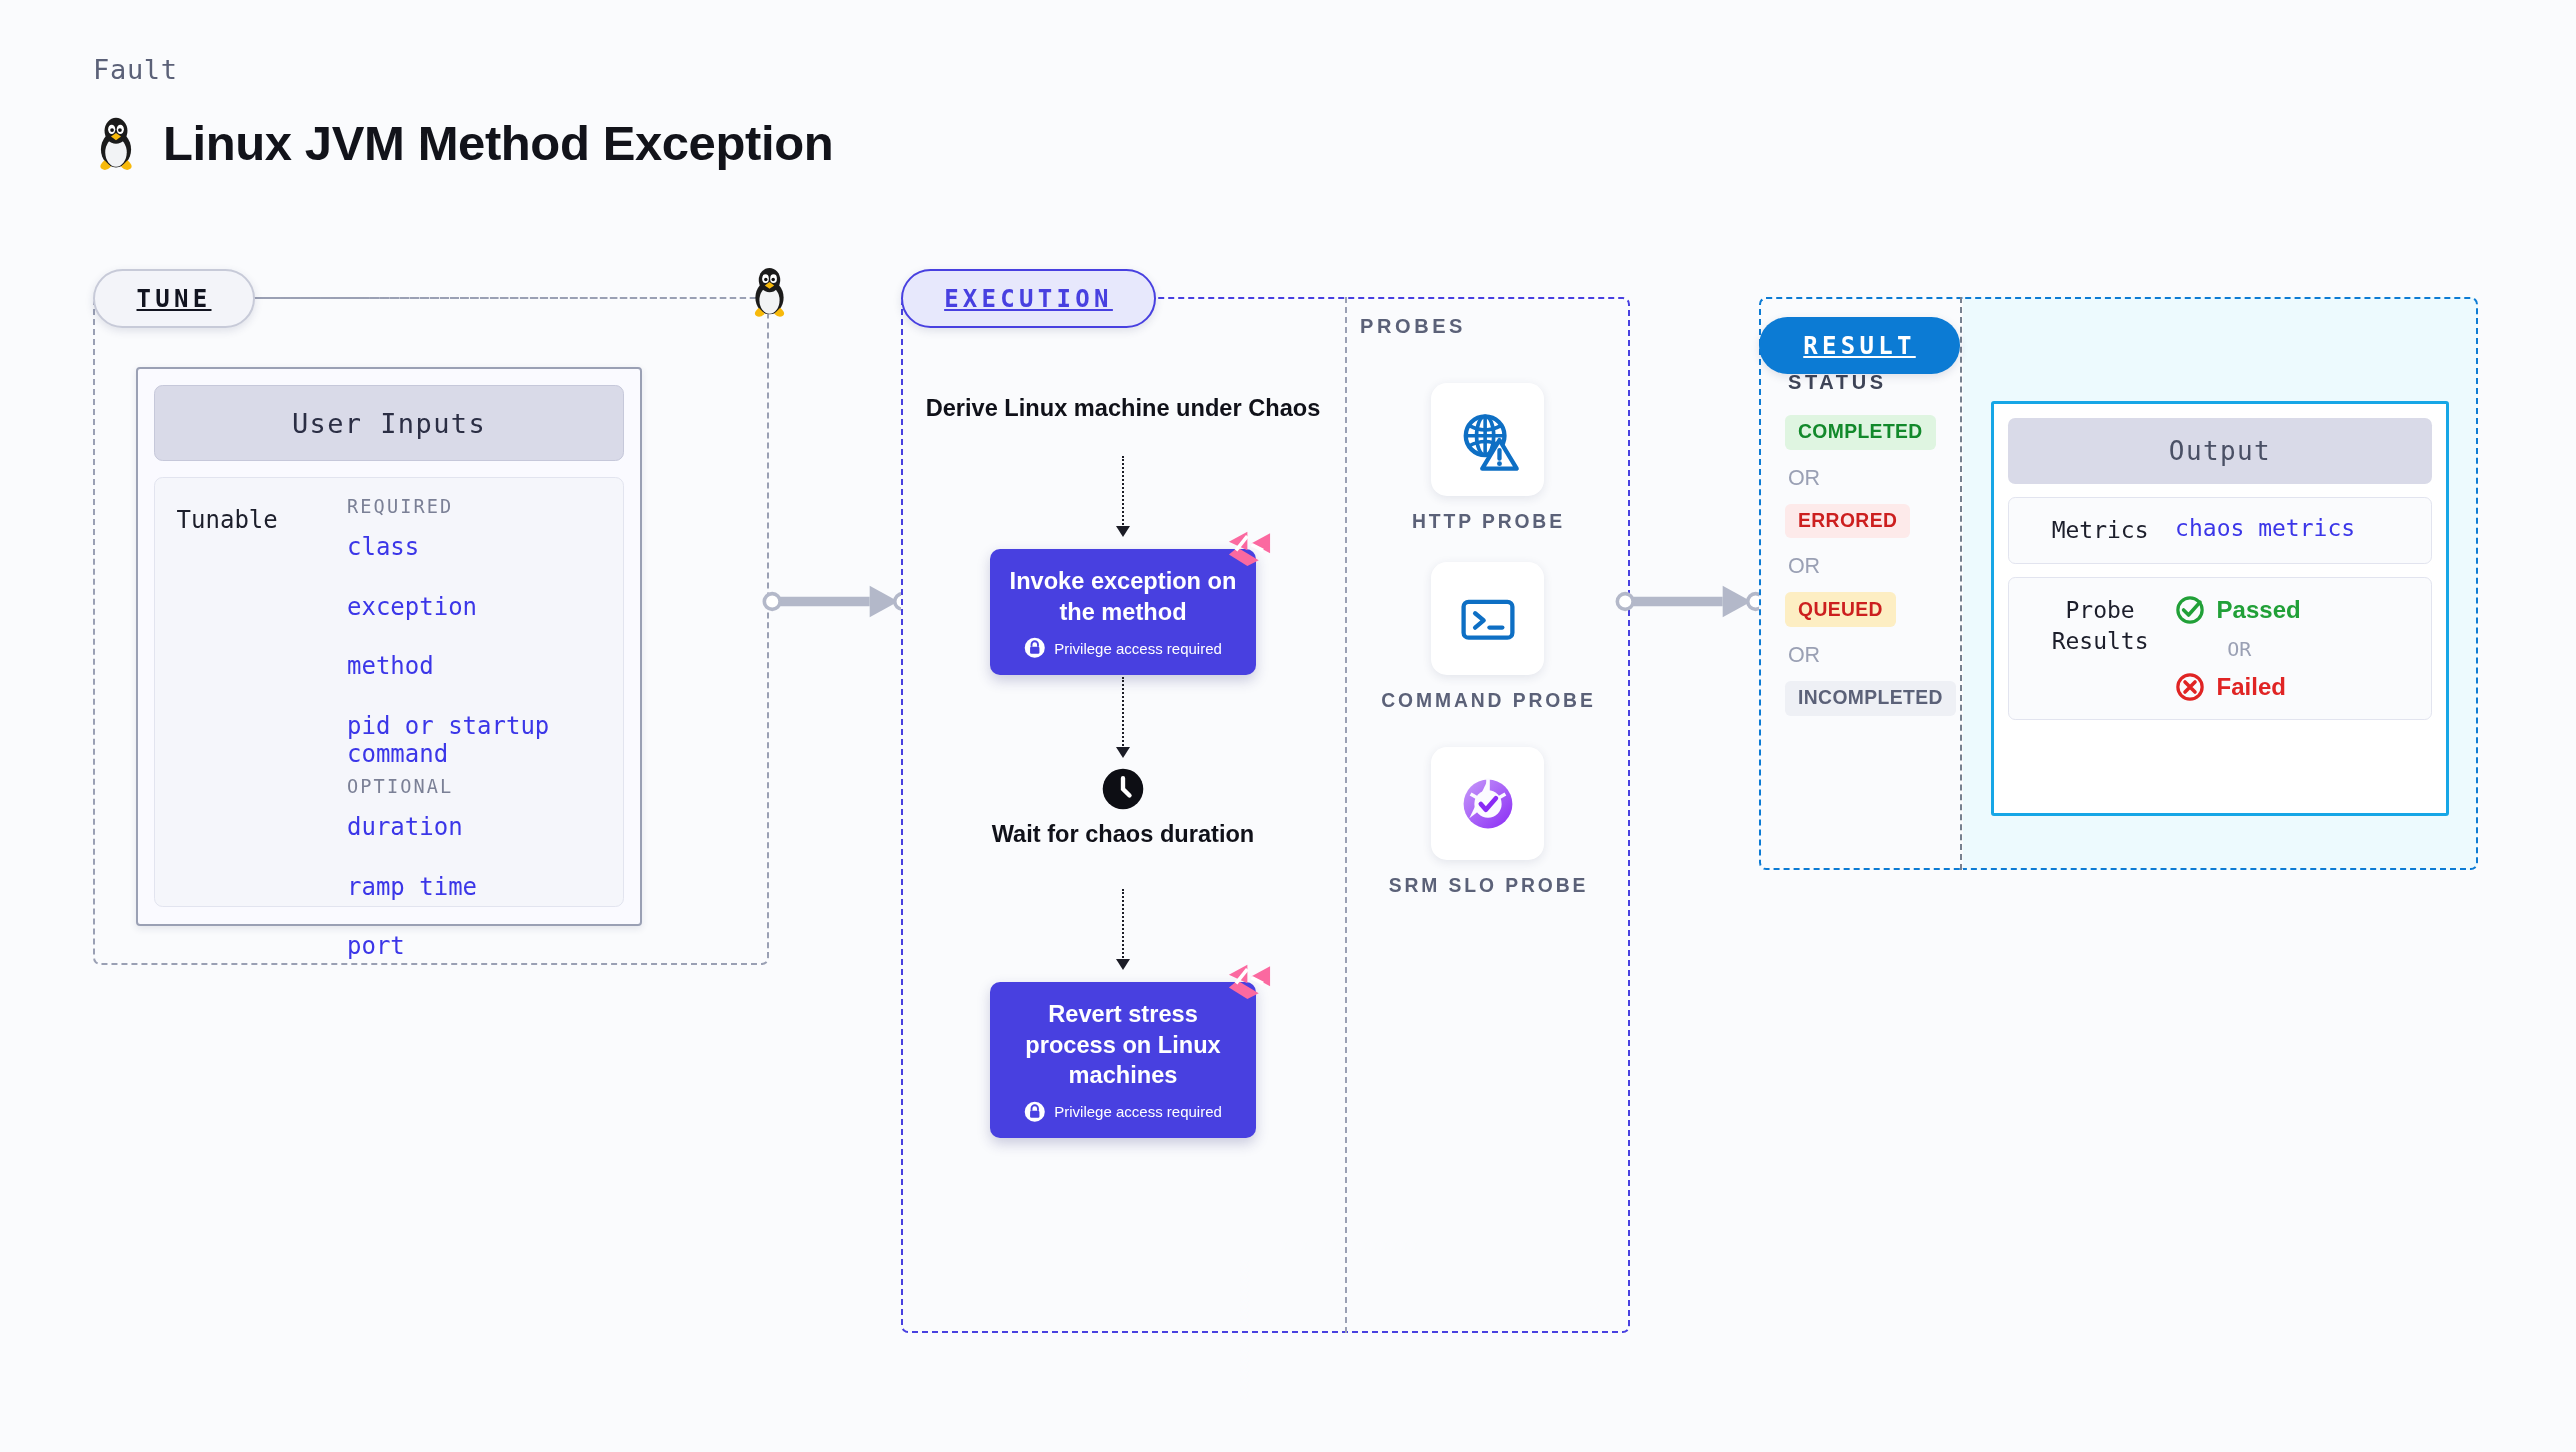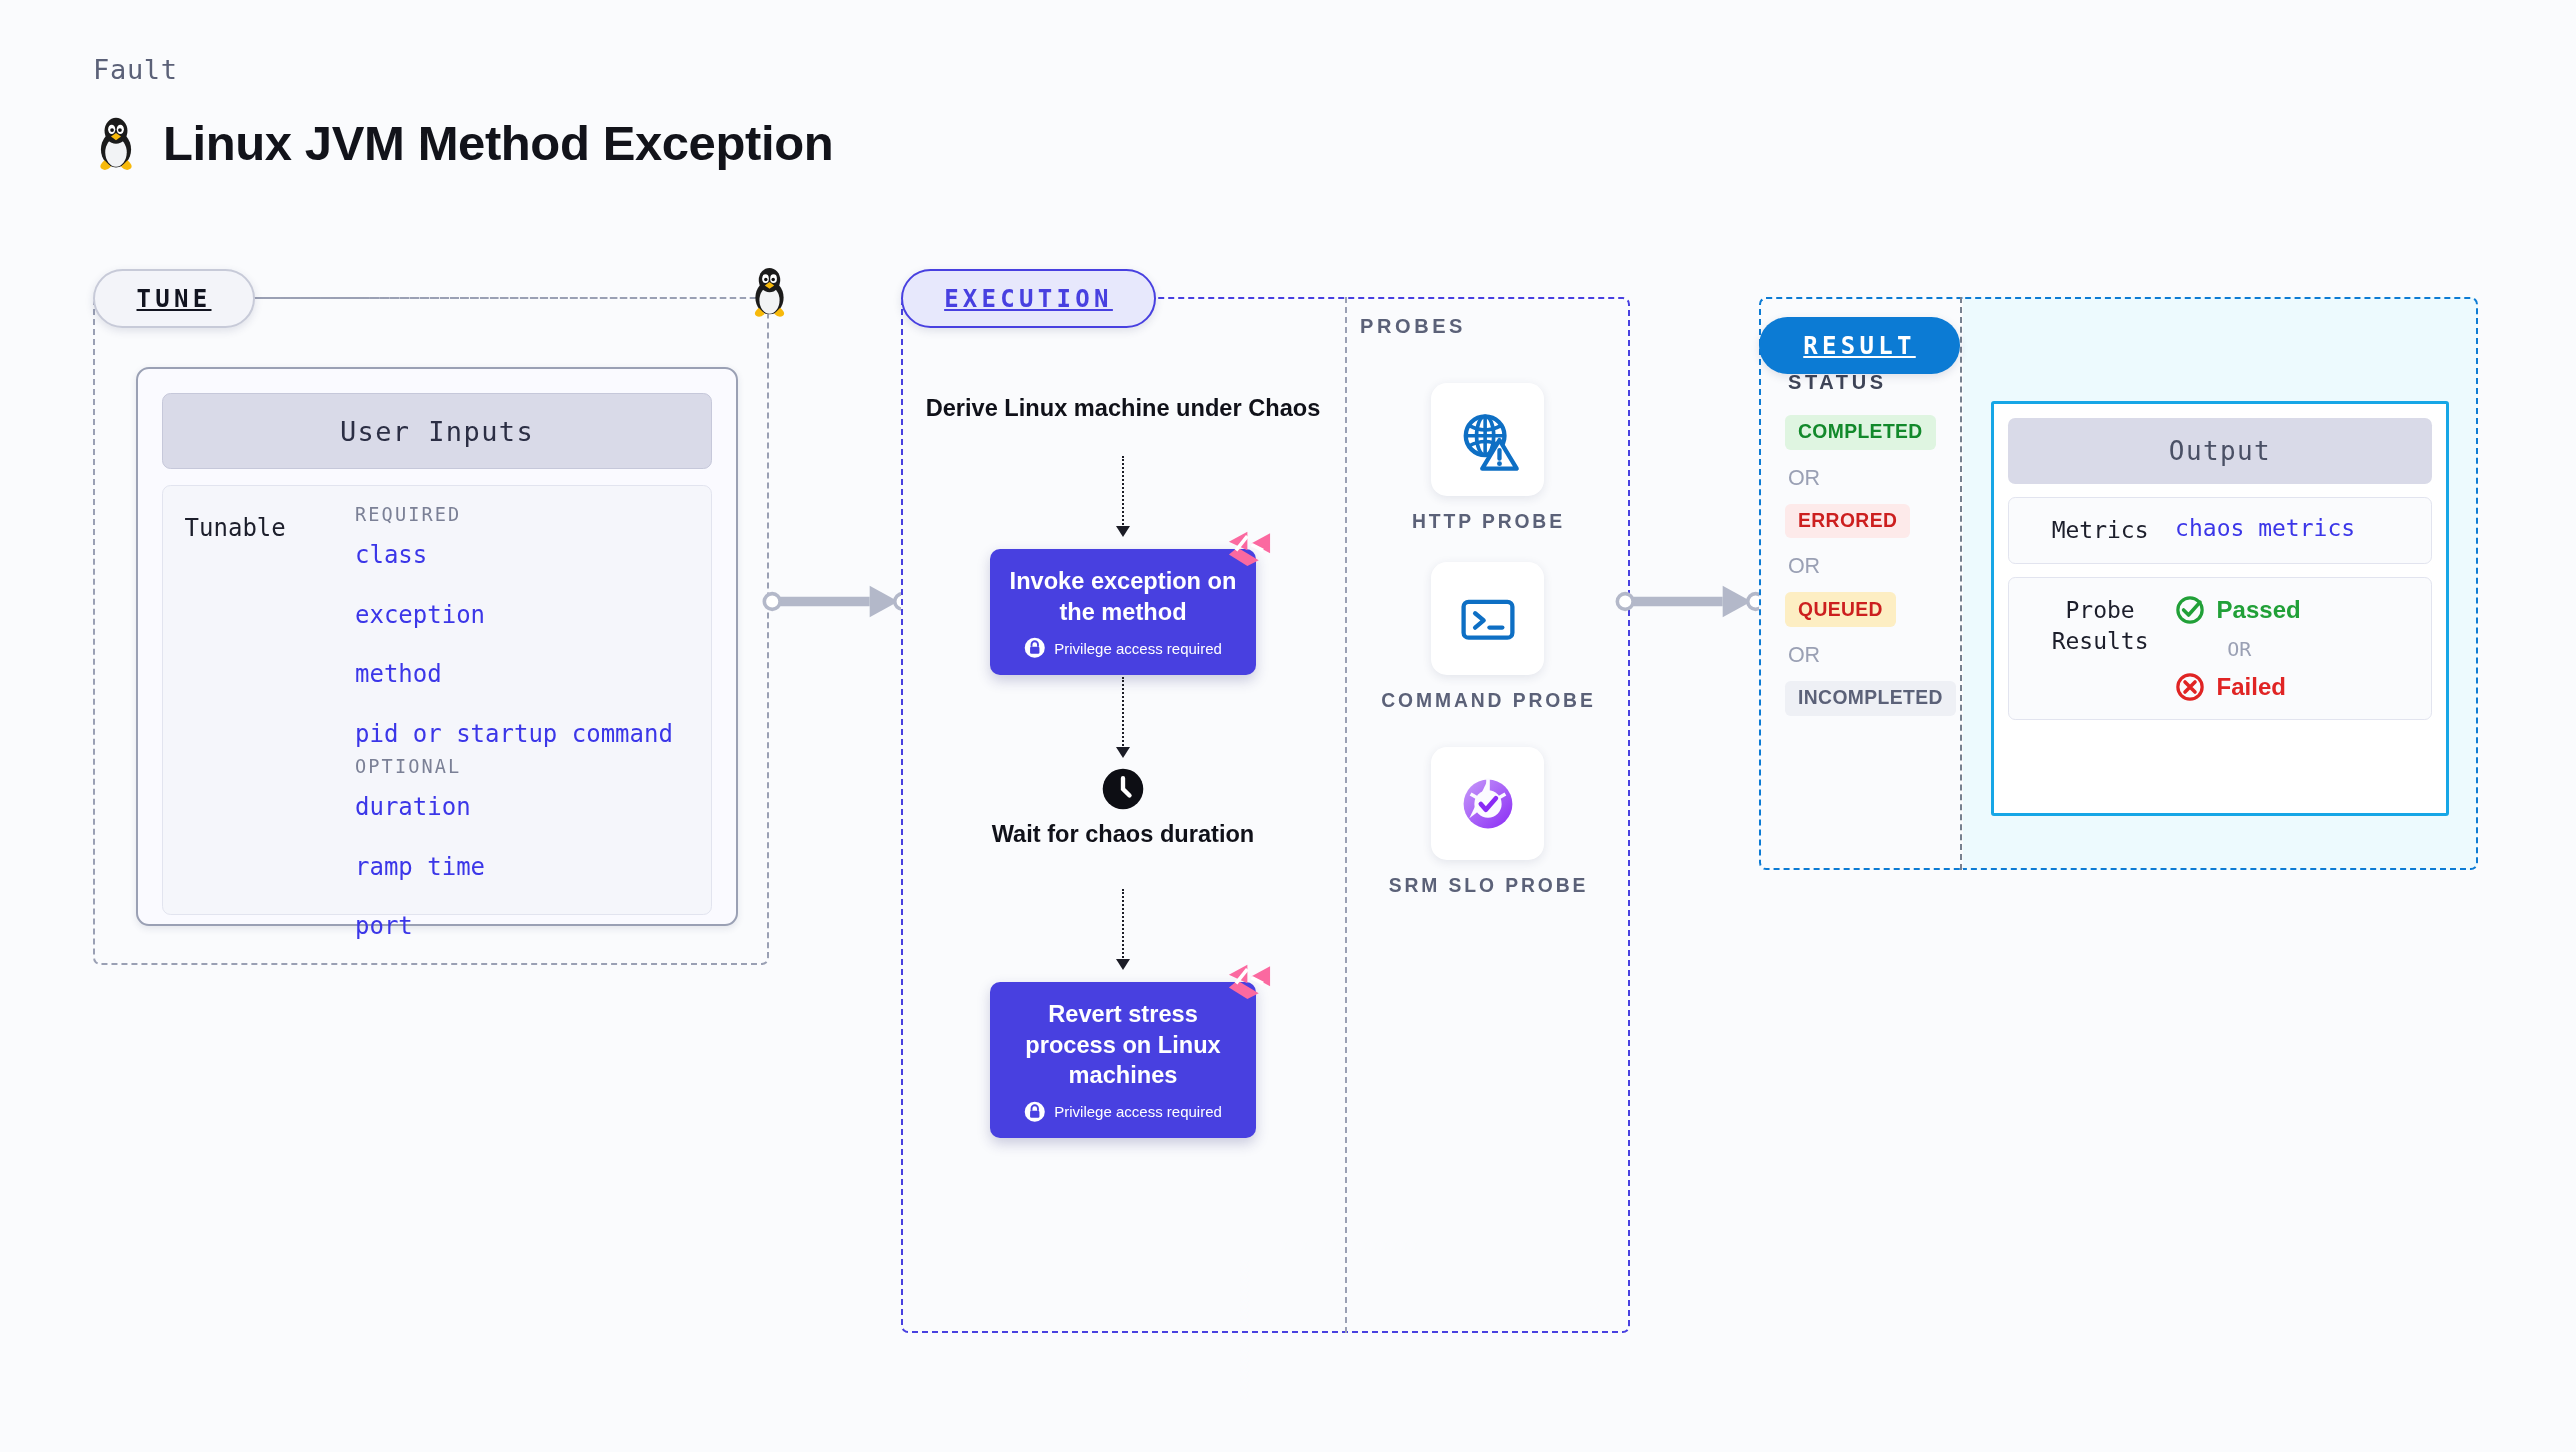--- a/index.html
+++ b/index.html
@@ -38,24 +38,24 @@
     background: #e7e8fc; border: 2.9px solid #4840e0; color: #4840e0; font-size: 24px; }
   .pill-result { left: 1759px; top: 269px; width: 201px; height: 57px;
     background: #0c7bd4; border: none; color: #ffffff; font-size: 24px; margin-top: 48px; }
 
   
   .tune-panel {
     position: absolute; left: 93px; top: 297px; width: 676px; height: 668px;
     border: 2.1px dashed #9aa0b4; border-radius: 7.2px; background: #fafbfd;
   }
   .userinputs-card {
-    position: absolute; left: 136px; top: 367px; width: 602px; height: 559px;
-    background: #fafaff; border: 2.1px solid #9aa0b4; border-radius: 13px;
+    position: absolute; left: 136px; top: 367px; width: 506px; height: 559px;
+    background: #fafaff; border: 2.1px solid #9aa0b4; border-radius: 4px;
     box-shadow: 0 2.1px 7.2px rgba(40,50,90,.10);
-    padding: 24px;
+    padding: 16px;
   }
   .ui-header {
     height: 76px; background: #d9dae8; border: 1.4px solid #c6c8da; border-radius: 8.6px;
     display: flex; align-items: center; justify-content: center;
     font-family: "DejaVu Sans Mono", monospace; font-size: 27px; color: #2b2e44;
     letter-spacing: 1.4px;
   }
   .ui-body {
     margin-top: 15.8px; height: 430px;
     background: #f5f6fb; border: 1.4px solid #e2e4ef; border-radius: 8.6px;

